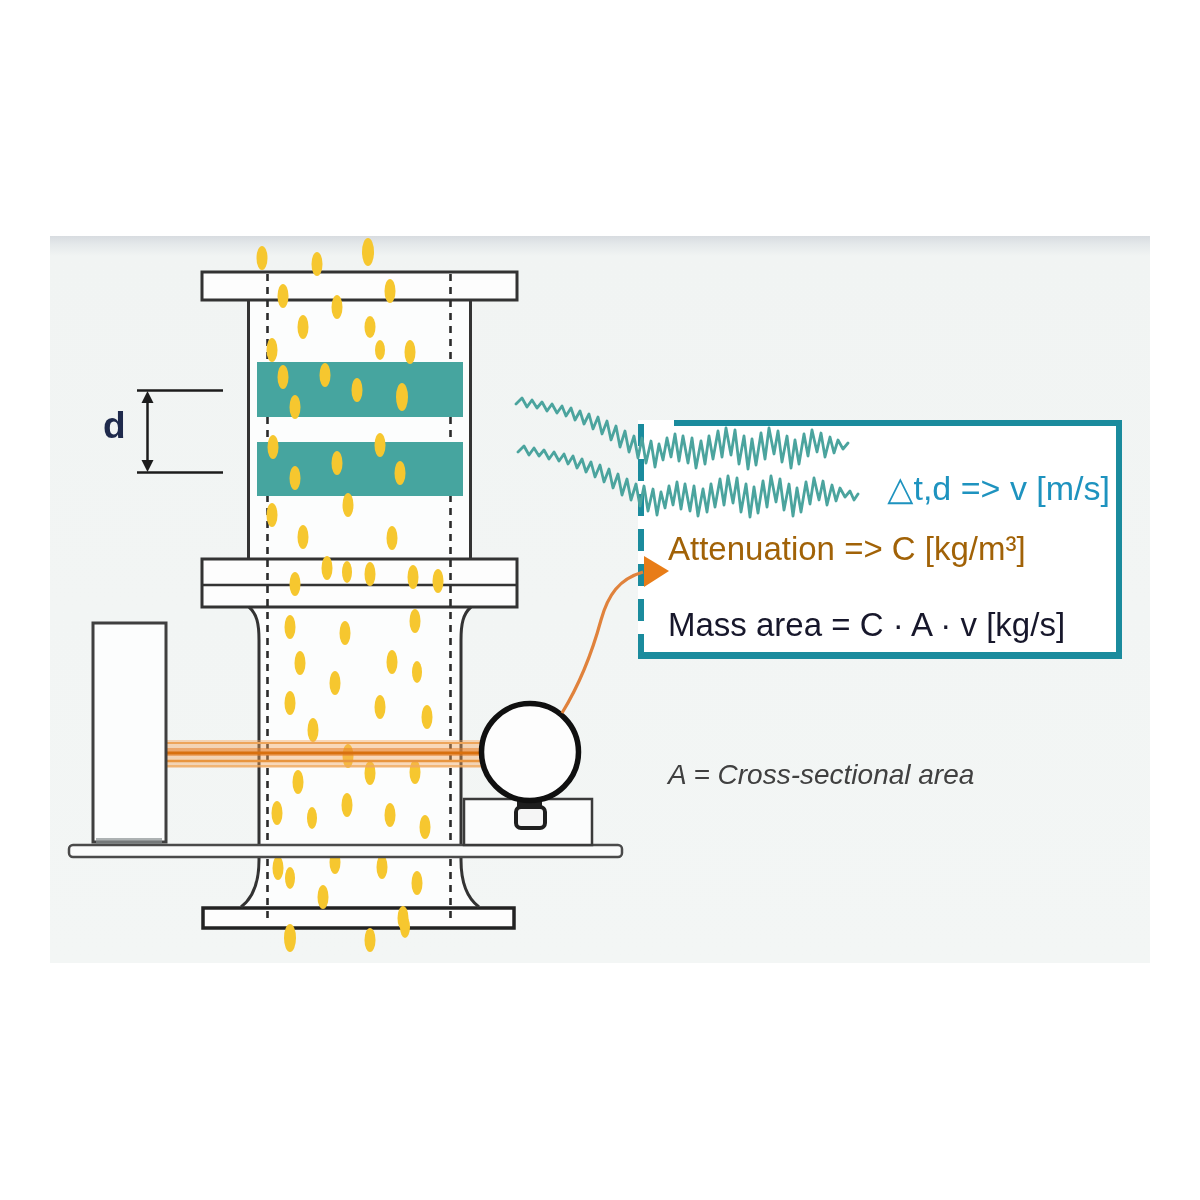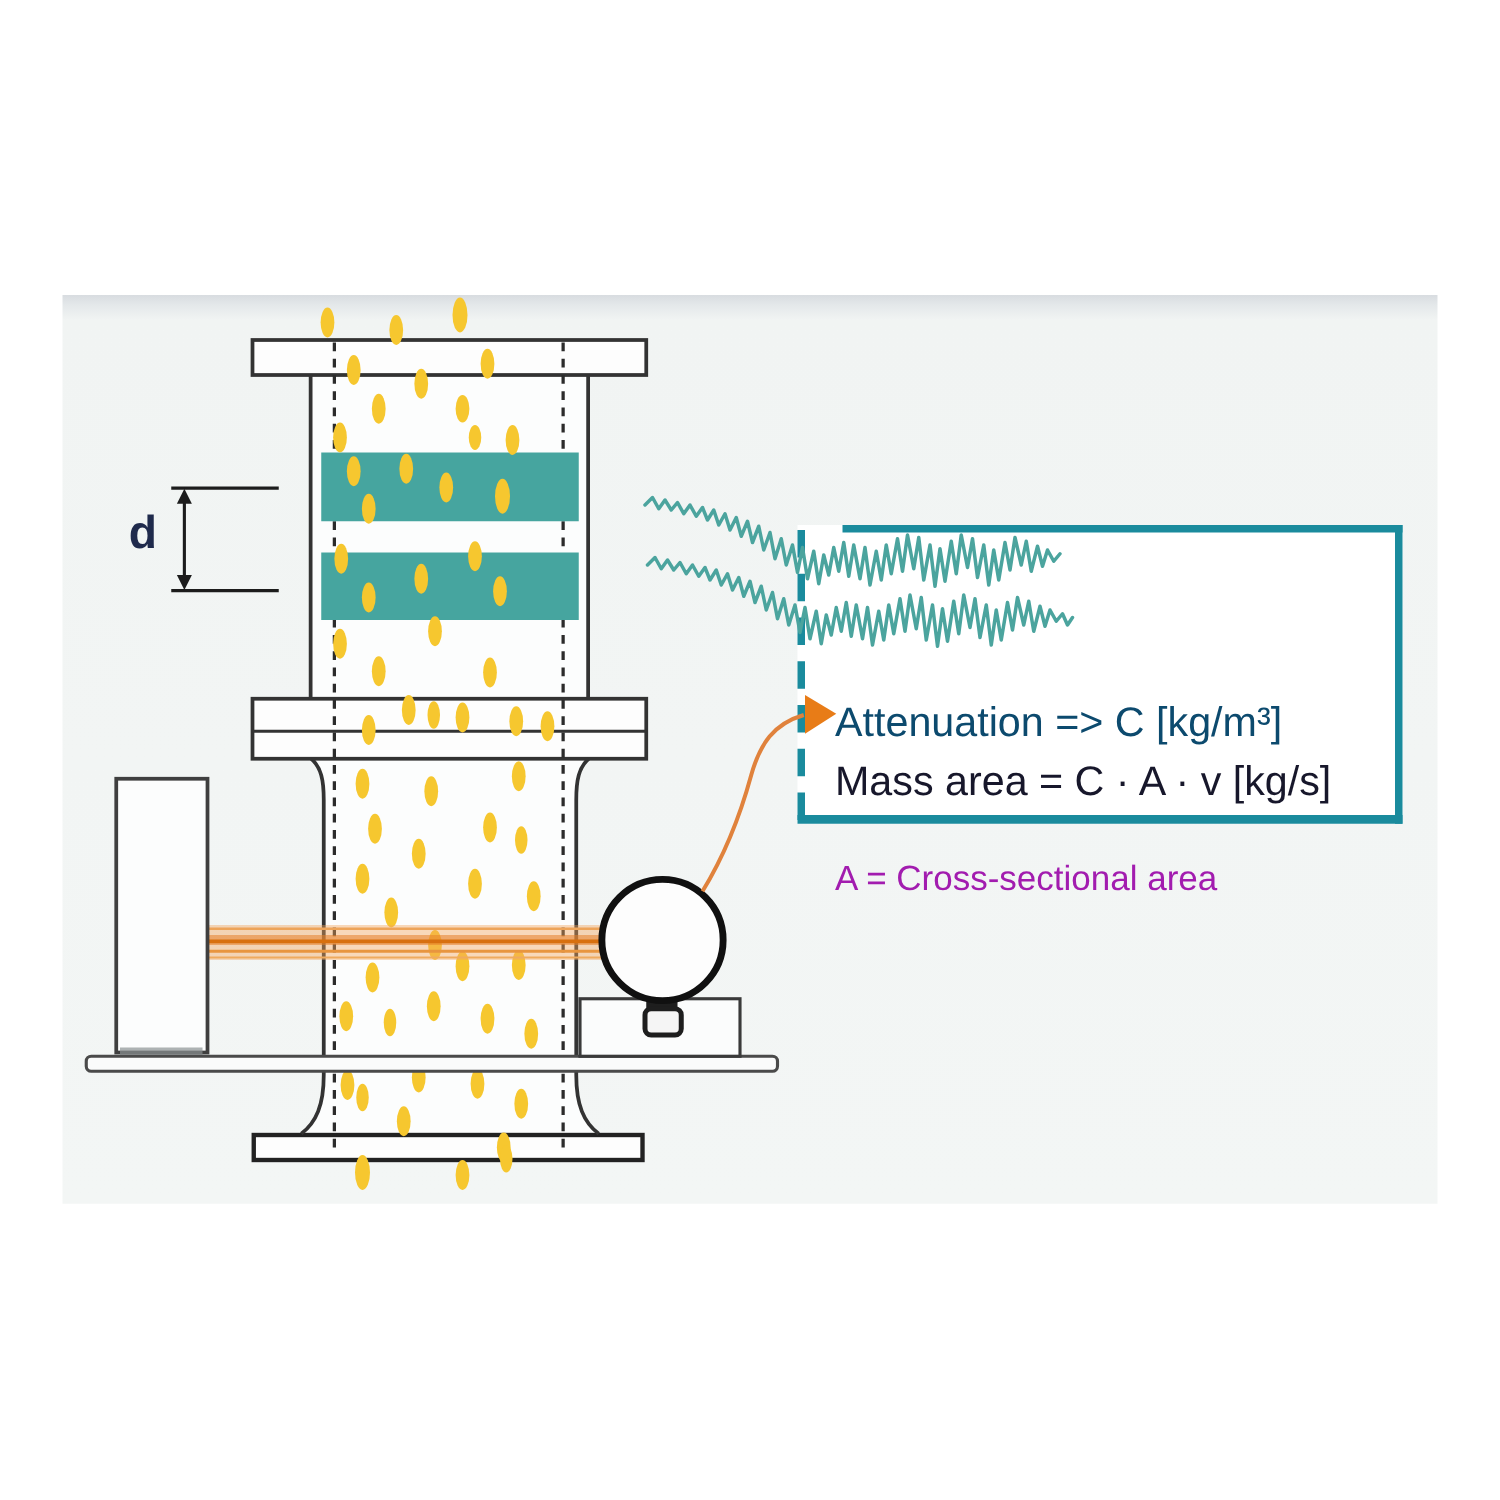--- a/index.html
+++ b/index.html
@@ -15,37 +15,38 @@
   #formula-box{
     position:absolute;left:638px;top:420px;width:484px;height:239px;
     background:#ffffff;box-sizing:border-box;
     border-right:6px solid #1a8b9d;border-bottom:7px solid #1a8b9d;
   }
   #formula-box-topborder{
     position:absolute;left:674px;top:420px;width:448px;height:6px;background:#1a8b9d;
   }
   .txt{position:absolute;white-space:nowrap;line-height:1.1;}
   #velocity-formula{left:660px;top:470px;width:450px;text-align:right;font-size:34px;color:#1e93bf;font-weight:400;}
-  #attenuation-formula{left:668px;top:560px;font-size:33px;color:#0c4a6e;font-weight:400;}
+  #attenuation-formula{left:668px;top:531px;font-size:33px;color:#a16207;font-weight:400;}
   #mass-flow-formula{left:668px;top:607px;font-size:33px;color:#17172b;font-weight:400;}
   #def-c{left:668px;top:682px;font-size:28px;color:#17172b;}
-  #def-a{left:668px;top:688px;font-size:28px;color:#a21caf;}
+  #def-a{left:668px;top:760px;font-size:28px;color:#404040;font-style:italic;}
   #d-label{left:103px;top:406px;font-size:37px;font-weight:bold;color:#1f2a4c;}
   #gfx{position:absolute;left:0;top:0;pointer-events:none;}
 </style>
 </head>
 <body>
 
 <div id="canvas">
 
   <div id="panel"></div>
 
   <div id="formula-box"></div>
   <div id="formula-box-topborder"></div>
 
+  <div class="txt" id="velocity-formula">△t,d =&gt; v [m/s]</div>
   <div class="txt" id="attenuation-formula">Attenuation =&gt; C [kg/m³]</div>
   <div class="txt" id="mass-flow-formula">Mass area = C · A · v [kg/s]</div>
   <div class="txt" id="def-a">A = Cross-sectional area</div>
   <div class="txt" id="d-label">d</div>
 
   <svg id="gfx" width="1200" height="1200" viewBox="0 0 1200 1200">
 
     <line x1="641" y1="424" x2="641" y2="656" stroke="#1a8b9d" stroke-width="6" stroke-dasharray="22 13"></line>
 
     <g stroke-linecap="butt">

